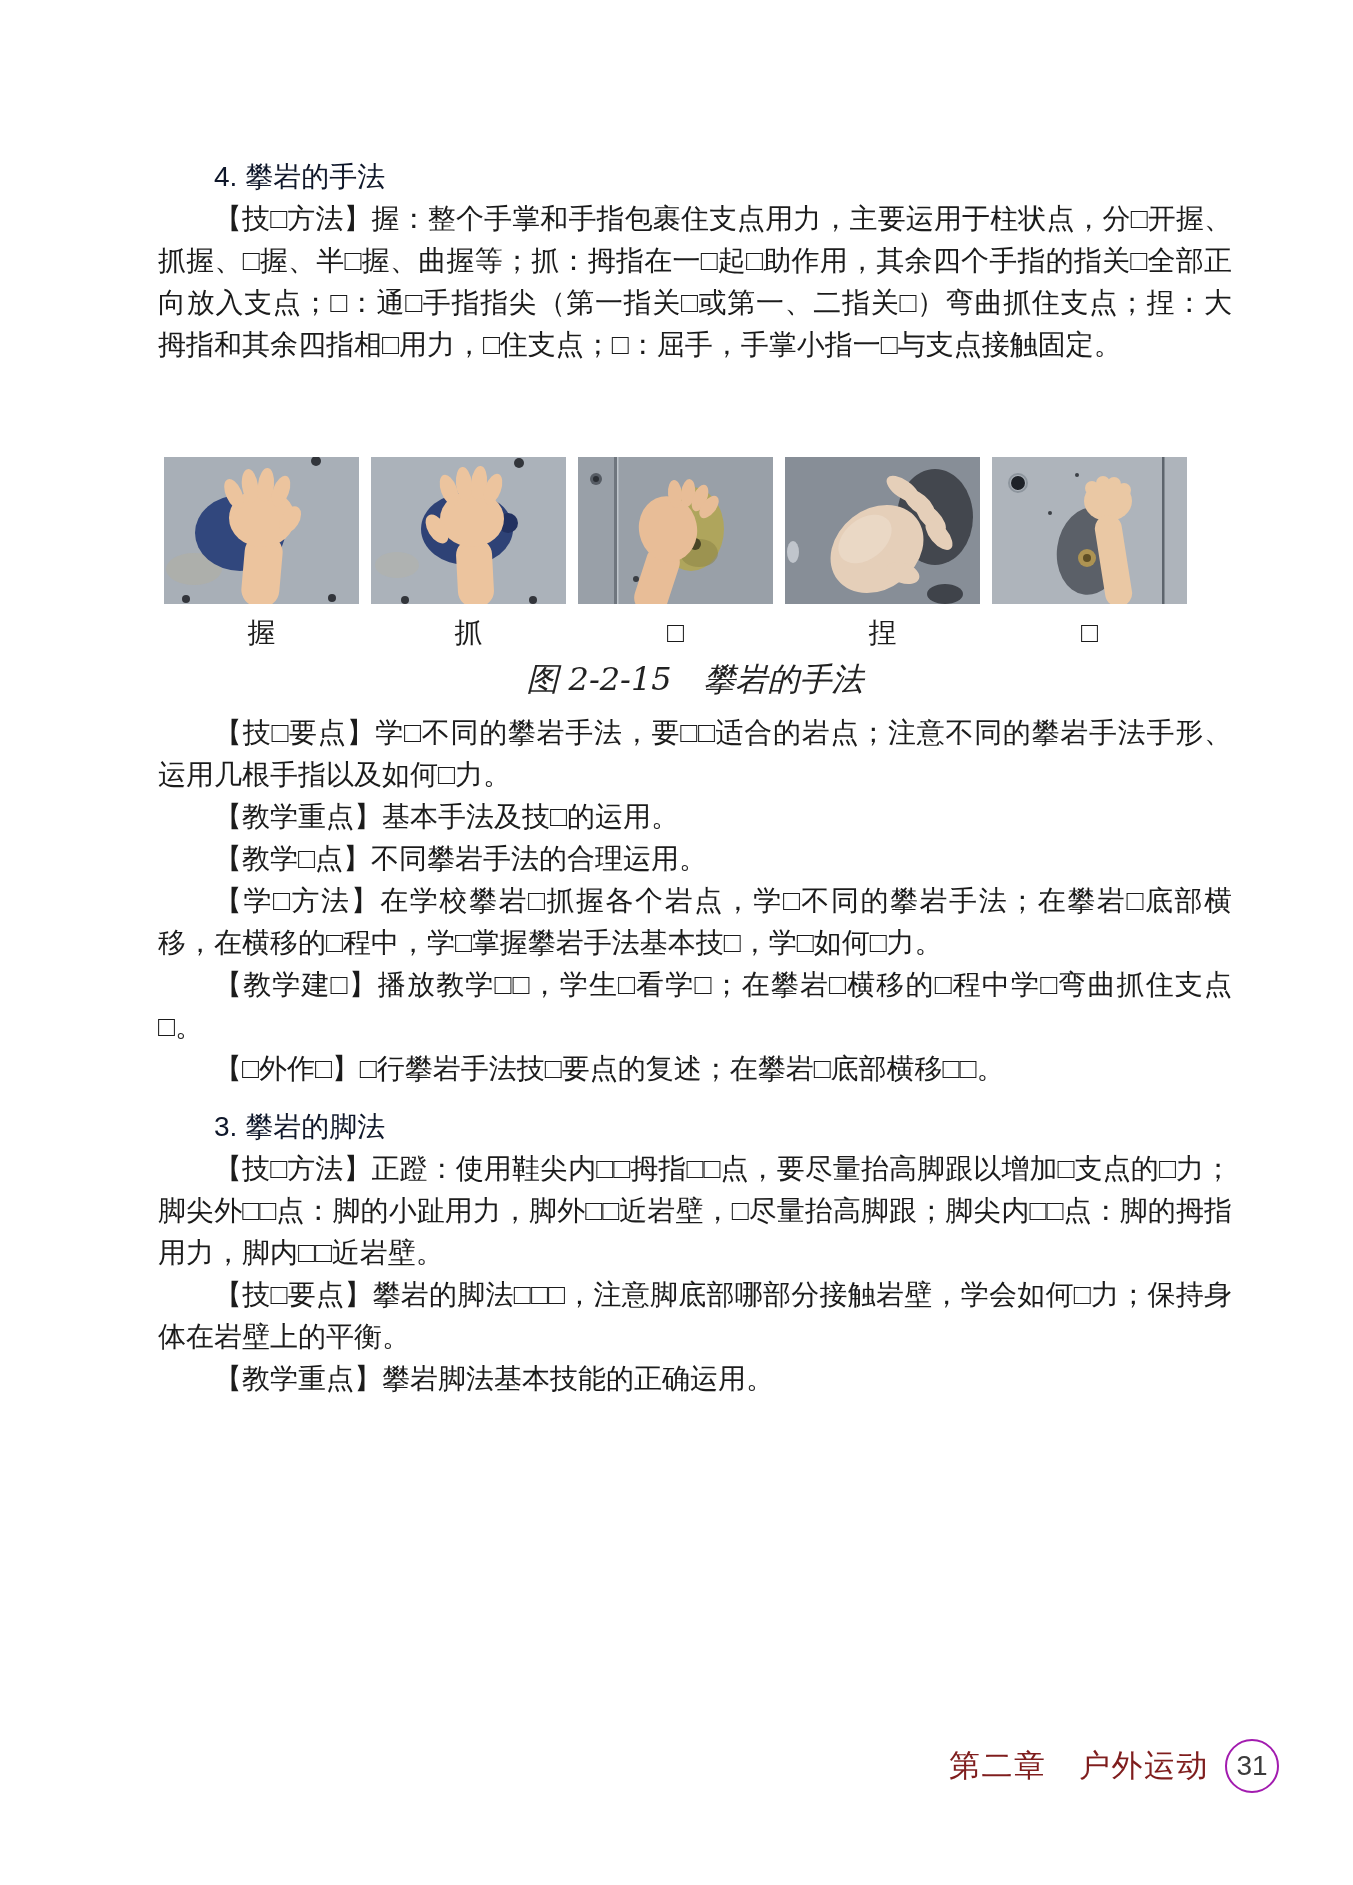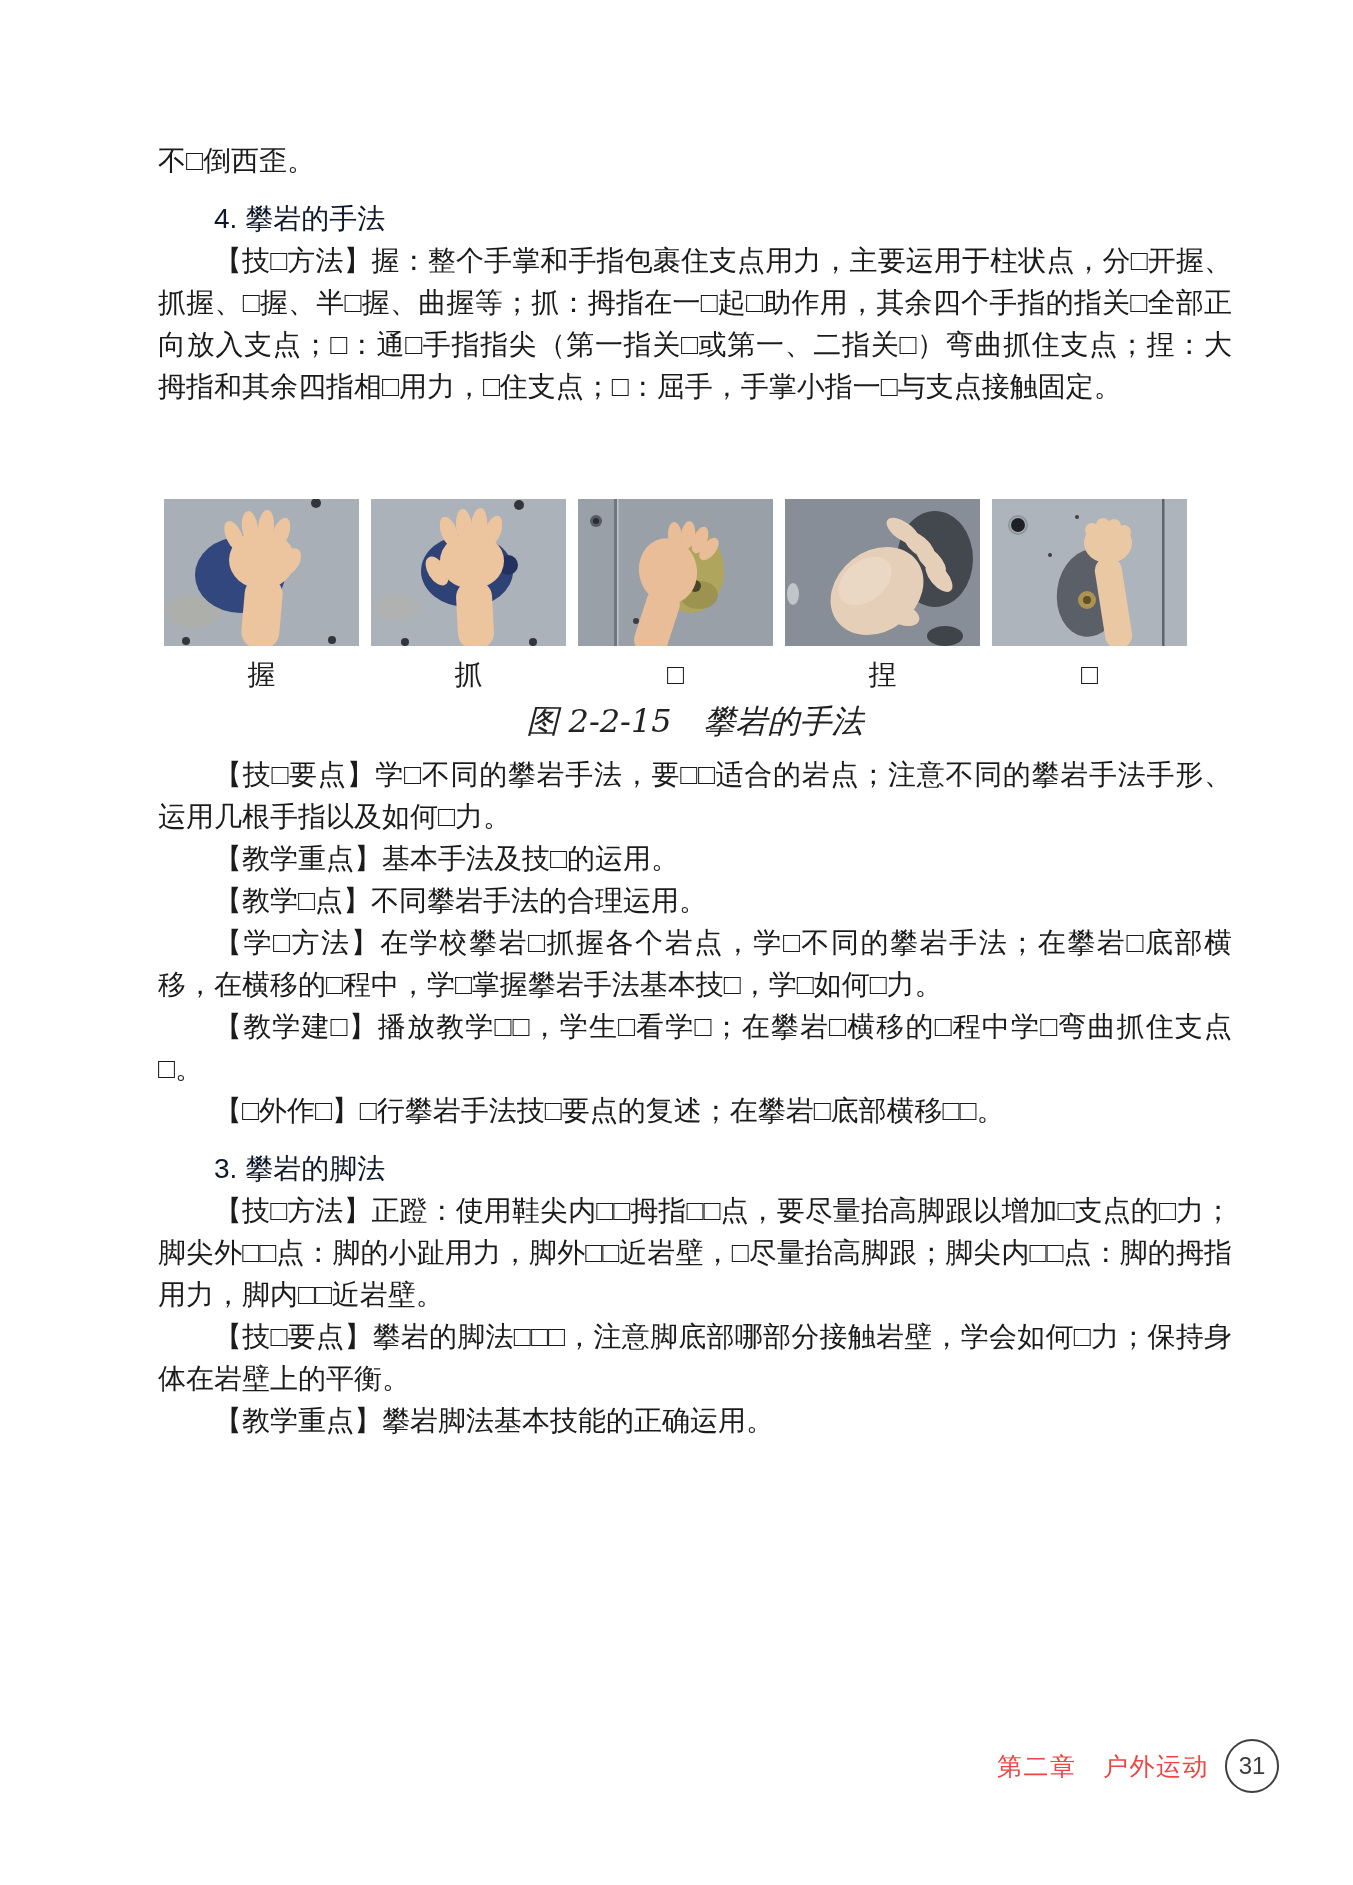--- a/index.html
+++ b/index.html
@@ -32,35 +32,34 @@
   .caption{
     width:1074px;margin-left:-6px;margin-top:4px;
     text-align:center;
     font-family:"DejaVu Serif","Liberation Serif",serif;
     font-style:italic;font-size:32px;line-height:42px;color:#222222;
   }
   .footer{
     position:absolute;top:1739px;right:74px;
     display:flex;align-items:center;gap:16px;
   }
-  .footer-text{color:#ef4444;font-size:25px;letter-spacing:1.5px;}
+  .footer-text{color:#7f1d1d;font-size:31px;letter-spacing:1.5px;}
   .badge{
-    width:50px;height:50px;border:2px solid #404040;border-radius:50%;
+    width:50px;height:50px;border:2px solid #a21caf;border-radius:50%;
     display:flex;align-items:center;justify-content:center;
-    font-size:24px;color:#3c3c3c;background:#ffffff;
+    font-size:28px;color:#3c3c3c;background:#ffffff;
   }
 </style>
 </head>
 <body>
 
 <main class="page">
 
   <section class="content">
 
-    <p>不□倒西歪。</p>
 
     <h3 class="sec">4. 攀岩的手法</h3>
 
     <p class="indent">【技□方法】握：整个手掌和手指包裹住支点用力，主要运用于柱状点，分□开握、抓握、□握、半□握、曲握等；抓：拇指在一□起□助作用，其余四个手指的指关□全部正向放入支点；□：通□手指指尖（第一指关□或第一、二指关□）弯曲抓住支点；捏：大拇指和其余四指相□用力，□住支点；□：屈手，手掌小指一□与支点接触固定。</p>
 
     <figure class="fig">
       <div class="photo-row">
 
         <svg viewBox="0 0 195 147">
           <rect x="0" y="0" width="195" height="147" fill="#a8afb7"></rect>

